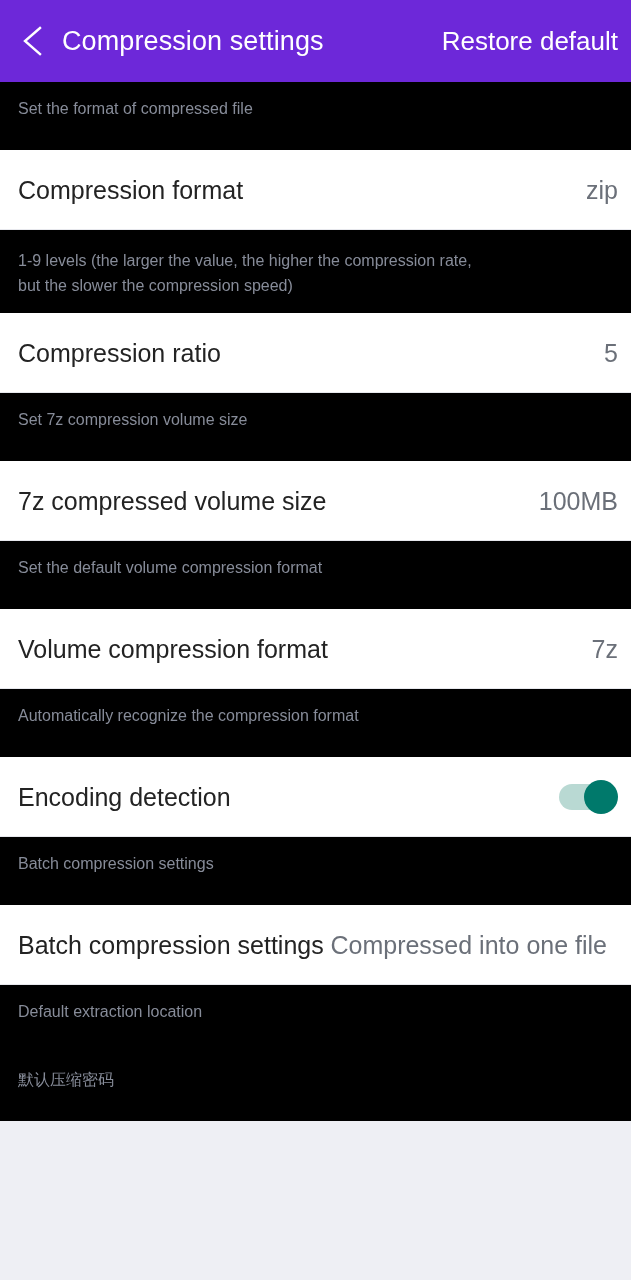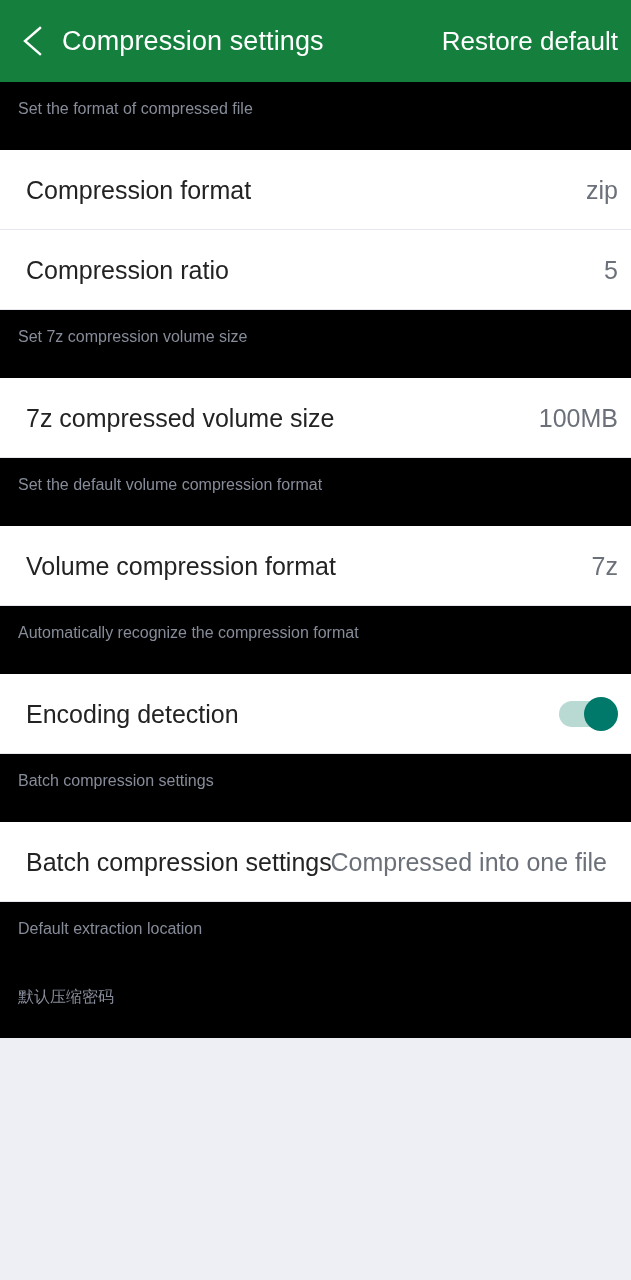--- a/index.html
+++ b/index.html
@@ -20,21 +20,21 @@
     position: relative;
     background: #eeeff4;
     display: flex;
     flex-direction: column;
   }
 
   
   .appbar {
     height: 82px;
     min-height: 82px;
-    background: #15803d;
+    background: #6d28d9;
     display: flex;
     align-items: center;
     padding: 0 13px 0 18px;
     box-sizing: border-box;
     position: relative;
   }
   .appbar-left {
     display: flex;
     align-items: center;
     flex: 1;
@@ -93,21 +93,20 @@
     position: relative;
     border-bottom: 1px solid #e7e8ed;
   }
   .row-label {
     color: #232323;
     font-size: 25px;
     line-height: 30px;
     white-space: nowrap;
     flex: 1;
     min-width: 0;
-    margin-left: 8px;
   }
   .row-value {
     color: #6b7079;
     font-size: 25px;
     line-height: 30px;
     white-space: nowrap;
     text-align: right;
     margin-left: auto;
   }
   
@@ -185,20 +184,24 @@
     </div>
     <div class="restore-default">Restore default</div>
   </div>
 
   <div class="section-head">Set the format of compressed file</div>
   <div class="row">
     <div class="row-label">Compression format</div>
     <div class="row-value">zip</div>
   </div>
 
+  <div class="section-head tall">
+    <span class="desc-line">1-9 levels (the larger the value, the higher the compression rate,</span>
+    <span class="desc-line">but the slower the compression speed)</span>
+  </div>
   <div class="row">
     <div class="row-label">Compression ratio</div>
     <div class="row-value">5</div>
   </div>
 
   <div class="section-head">Set 7z compression volume size</div>
   <div class="row">
     <div class="row-label">7z compressed volume size</div>
     <div class="row-value">100MB</div>
   </div>

